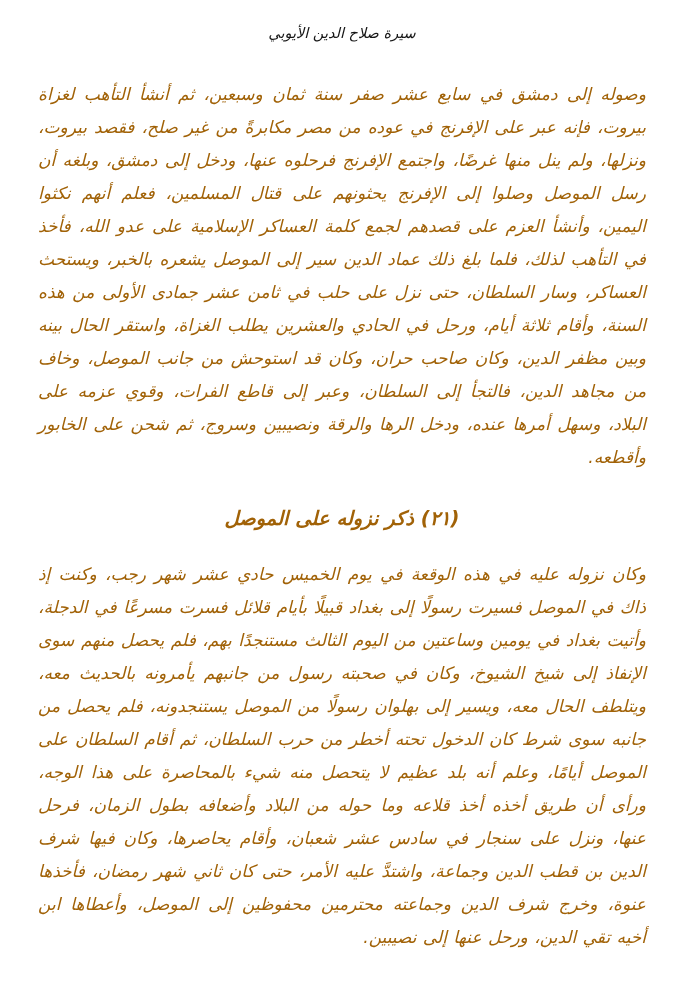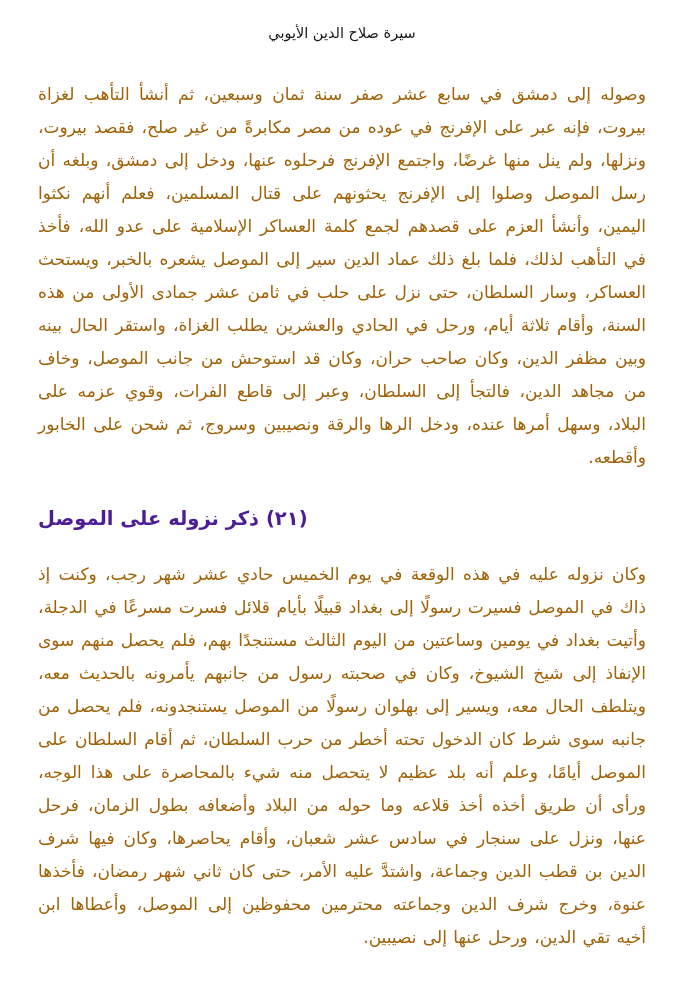--- a/index.html
+++ b/index.html
@@ -14,20 +14,21 @@
     font-family: "DejaVu Sans", sans-serif;
     color: #161616;
     direction: rtl;
   }
   .page {
     box-sizing: border-box;
     width: 684px;
     height: 1000px;
     padding: 22px 38px 30px 38px;
     background: #ffffff;
+    font-style: italic;
   }
   .running-title {
     text-align: center;
     font-size: 14.5px;
     line-height: 22px;
     font-weight: normal;
     color: #161616;
     margin: 0 0 34px 0;
   }
   .body-paragraph {
@@ -35,25 +36,25 @@
     text-align: justify;
     font-size: 17px;
     line-height: 33px;
     letter-spacing: 0;
     word-spacing: 1px;
     color: #a16207;
     margin: 0;
   }
   .section-heading {
     direction: rtl;
-    text-align: left;
+    text-align: center;
     font-weight: bold;
     font-size: 19.5px;
     line-height: 30px;
-    color: #4c1d95;
+    color: #a16207;
     margin: 30px 0 24px 0;
   }
 </style>
 </head>
 <body>
 
 <div class="page">
 
   <div class="running-title">سيرة صلاح الدين الأيوبي</div>
 

